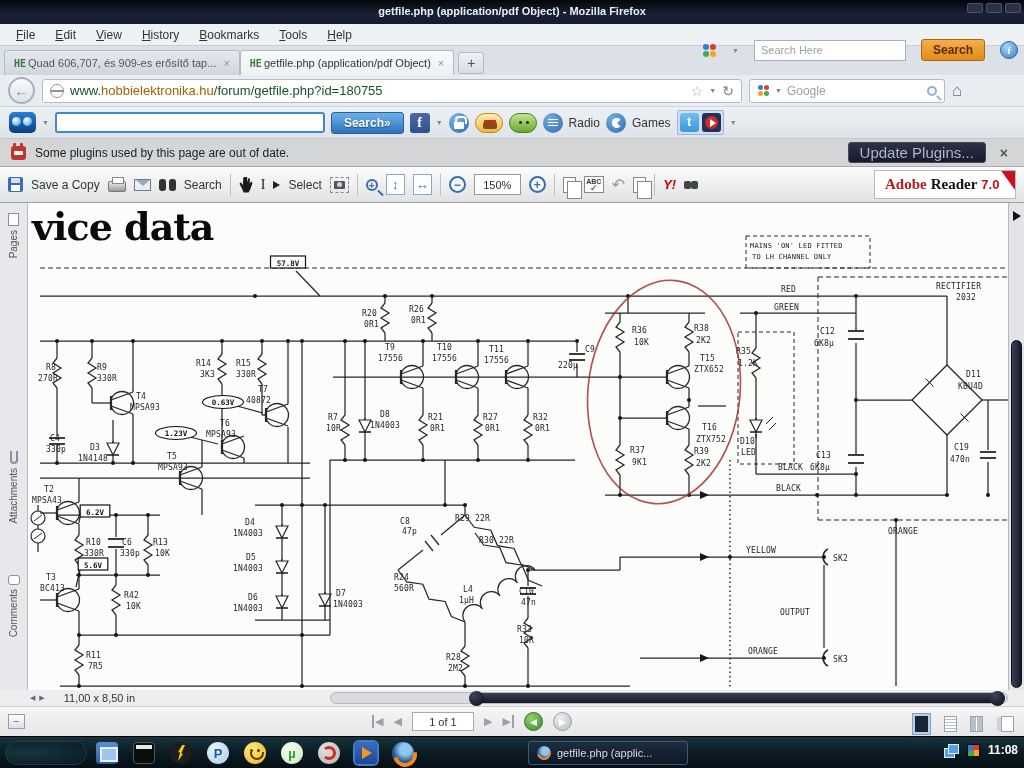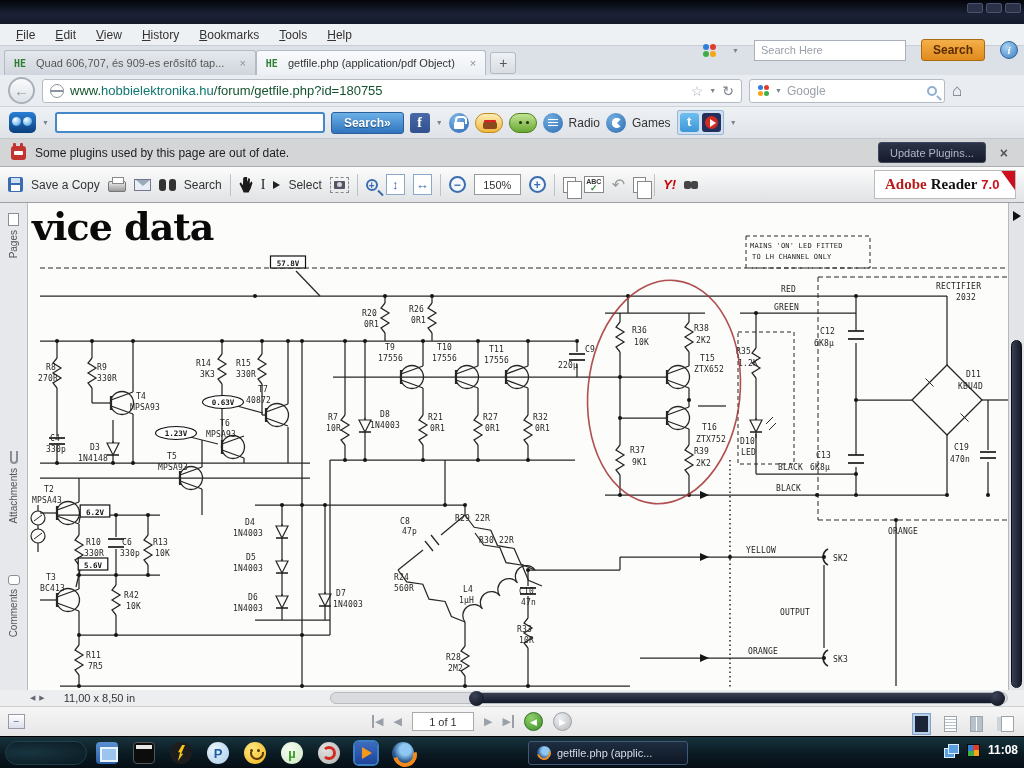--- a/index.html
+++ b/index.html
@@ -12,40 +12,40 @@
   .winbtns { position:absolute; right:3px; top:3px; display:flex; gap:3px; }
   .winbtn { width:16px; height:10px; background:#2b3248; border:1px solid #4a5370; border-radius:2px; }
 
   
   .menubar { height:22px; background:#eef1f4; border-bottom:1px solid #c9ced4; display:flex; align-items:center; padding-left:6px; font-size:12px; color:#333; }
   .menu-item { display:inline-block; padding:2px 10px; }
   .menu-item::first-letter { text-decoration:underline; }
 
   
   .tabbar { height:29px; background:#dce1e7; display:flex; align-items:flex-end; padding:3px 6px 0 4px; }
-  .tab { height:25px; display:flex; align-items:center; gap:10px; padding:0 9px; border:1px solid #b3bac3; border-bottom:none; border-radius:3px 3px 0 0; background:linear-gradient(#e5e9ee,#cfd5dc); font-size:11px; color:#555; white-space:nowrap; }
+  .tab { height:25px; display:flex; align-items:center; gap:2px; padding:0 9px; border:1px solid #b3bac3; border-bottom:none; border-radius:3px 3px 0 0; background:linear-gradient(#e5e9ee,#cfd5dc); font-size:11px; color:#555; white-space:nowrap; }
   .tab.active { background:linear-gradient(#f8fafc,#edf0f4); color:#333; }
   .fav { color:#2e7d32; font-weight:bold; font-size:10px; font-family:"DejaVu Sans Mono",monospace; }
   .tabclose { color:#8a9099; font-size:11px; margin-left:5px; }
   .newtab { width:26px; height:22px; margin:0 0 1px 4px; border:1px solid #b3bac3; border-radius:3px; background:linear-gradient(#eef1f5,#d8dde3); color:#555; text-align:center; line-height:20px; font-size:14px; }
   .tabsearch { margin-left:auto; display:flex; align-items:center; gap:15px; margin-bottom:14px; }
   .dots4 { position:relative; width:15px; height:15px; }
   .dots4 i { position:absolute; left:1px; top:1px; width:6px; height:6px; border-radius:50%; background:#2f7ed8; box-shadow:7px 0 0 #e03c2e, 0 7px 0 #3fae49, 7px 7px 0 #f7a418; }
   .caret { color:#7d848f; font-size:7px; }
   .tsinput { width:152px; height:21px; border:1px solid #a9b0ba; font-size:11px; padding:0 6px; color:#333; }
   .tsinput::placeholder { color:#9aa0a8; }
   .tsbtn { height:22px; padding:0 11px; background:linear-gradient(#f5b04a,#e08a1c); border:1px solid #a96a12; border-radius:3px; color:#5b2c00; font-weight:bold; font-size:12px; }
   .infobtn { width:18px; height:18px; border-radius:50%; background:radial-gradient(circle at 35% 30%,#a8d2f2,#3d7fc1); border:1px solid #2e63a0; color:#fff; font-size:11px; text-align:center; line-height:16px; font-family:"Liberation Serif",serif; font-style:italic; font-weight:bold; }
 
   
   .navbar { height:32px; background:#e9ecf0; border-bottom:1px solid #ced3d9; display:flex; align-items:center; padding:0 8px; gap:7px; }
   .backbtn { width:27px; height:27px; border-radius:50%; border:2px solid #a9b0b9; background:linear-gradient(#fafbfc,#dde2e7); color:#8d949e; display:grid; place-items:center; font-size:15px; font-weight:bold; flex:0 0 auto; }
   .urlfield { width:700px; height:24px; background:#fff; border:1px solid #b5bbc3; border-radius:3px; display:flex; align-items:center; padding:0 7px; gap:6px; font-size:13px; }
   .globe { width:14px; height:14px; border-radius:50%; border:1.5px solid #8a939e; background:linear-gradient(transparent 45%, #8a939e 45%, #8a939e 55%, transparent 55%); flex:0 0 auto; }
-  .url-gray { color:#14532d; } .url-host { color:#0f766e; }
+  .url-gray { color:#14532d; } .url-host { color:#a16207; }
   .urlspacer { flex:1; }
   .star { color:#a6adb6; font-size:14px; } .reload { color:#7d848e; font-size:14px; }
   .gbox { width:196px; height:24px; background:#fff; border:1px solid #b5bbc3; border-radius:3px; display:flex; align-items:center; padding:0 7px; gap:5px; font-size:12px; color:#9aa0a8; }
   .glogo { position:relative; width:13px; height:13px; flex:0 0 auto; }
   .glogo i { position:absolute; left:1px; top:1px; width:5px; height:5px; border-radius:50%; background:#2f7ed8; box-shadow:6px 0 0 #e03c2e, 0 6px 0 #f7a418, 6px 6px 0 #3fae49; }
   .mag { position:relative; width:10px; height:10px; border:2px solid #8fb0d4; border-radius:50%; margin-left:auto; }
   .mag::after { content:""; position:absolute; width:6px; height:2px; background:#8fb0d4; transform:rotate(45deg); left:7px; top:9px; }
   .home { color:#6b7380; font-size:17px; }
 
   
@@ -71,21 +71,21 @@
   .tw { width:19px; height:19px; background:linear-gradient(#6ec0f0,#3d96d8); border-radius:3px; color:#fff; font-weight:bold; text-align:center; line-height:18px; font-size:13px; }
   .play { position:relative; width:19px; height:19px; background:#23305e; border-radius:3px; }
   .play::before { content:""; position:absolute; left:3px; top:3px; width:13px; height:13px; border-radius:50%; background:#d22c20; }
   .play::after { content:""; position:absolute; left:8px; top:6px; border-left:6px solid #fff; border-top:4px solid transparent; border-bottom:4px solid transparent; }
 
   
   .notifbar { height:28px; background:#d4d5d7; border-bottom:1px solid #a9abae; display:flex; align-items:center; padding:0 11px; gap:9px; font-size:12px; color:#222; }
   .plugicon { position:relative; width:15px; height:14px; background:#c23430; border-radius:3px; }
   .plugicon::before { content:""; position:absolute; left:2px; top:-3px; width:3px; height:4px; background:#c23430; box-shadow:7px 0 0 #c23430; border-radius:1px; }
   .plugicon::after { content:""; position:absolute; left:3px; top:5px; width:9px; height:4px; background:#fff; border-radius:1px; }
-  .updbtn { margin-left:auto; height:21px; padding:0 11px; background:linear-gradient(#2c3348,#161b2b); border:1px solid #3e4660; border-radius:3px; color:#aeb6c8; font-size:11px; }
+  .updbtn { margin-left:auto; height:21px; padding:0 11px; background:linear-gradient(#2c3348,#161b2b); border:1px solid #3e4660; border-radius:3px; color:#aeb6c8; font-size:15px; }
   .nclose { color:#555; font-weight:bold; font-size:14px; margin:0 5px; }
 
   
   .readerbar { height:36px; background:linear-gradient(#fcfcfc,#e0e2e4); border-bottom:1px solid #9d9fa2; display:flex; align-items:center; padding:0 8px; gap:8px; font-size:12px; color:#333; }
   .sep { width:1px; height:22px; background:#bfc1c4; }
   .floppy { position:relative; width:15px; height:15px; background:#3a6cb0; border-radius:2px; }
   .floppy::before { content:""; position:absolute; left:3px; top:1px; width:9px; height:5px; background:#cfe0f4; }
   .floppy::after { content:""; position:absolute; left:3px; top:8px; width:9px; height:6px; background:#fff; }
   .printer { position:relative; width:18px; height:11px; background:linear-gradient(#ececec,#9a9a9a); border:1px solid #777; border-radius:2px; margin-top:4px; }
   .printer::before { content:""; position:absolute; left:3px; top:-5px; width:10px; height:5px; background:#fff; border:1px solid #888; }
@@ -191,20 +191,21 @@
   .tray1::before,.tray1::after { content:""; position:absolute; width:9px; height:8px; background:#5aa0e0; border:1px solid #dfeefc; }
   .tray1::before { left:0; top:4px; } .tray1::after { right:0; top:0; }
   .tray2 { width:13px; height:13px; background:conic-gradient(#e03c2e 0 25%, #f7a418 0 50%, #3fae49 0 75%, #2f7ed8 0); border:1px solid #0a0a0a; }
 </style>
 </head>
 <body>
 
 <div class="screen">
 
   <div class="titlebar">
+    <div class="title">getfile.php (application/pdf Object) - Mozilla Firefox</div>
     <div class="winbtns">
       <div class="winbtn"></div>
       <div class="winbtn"></div>
       <div class="winbtn"></div>
     </div>
   </div>
 
   <div class="menubar">
     <span class="menu-item">File</span>
     <span class="menu-item">Edit</span>

